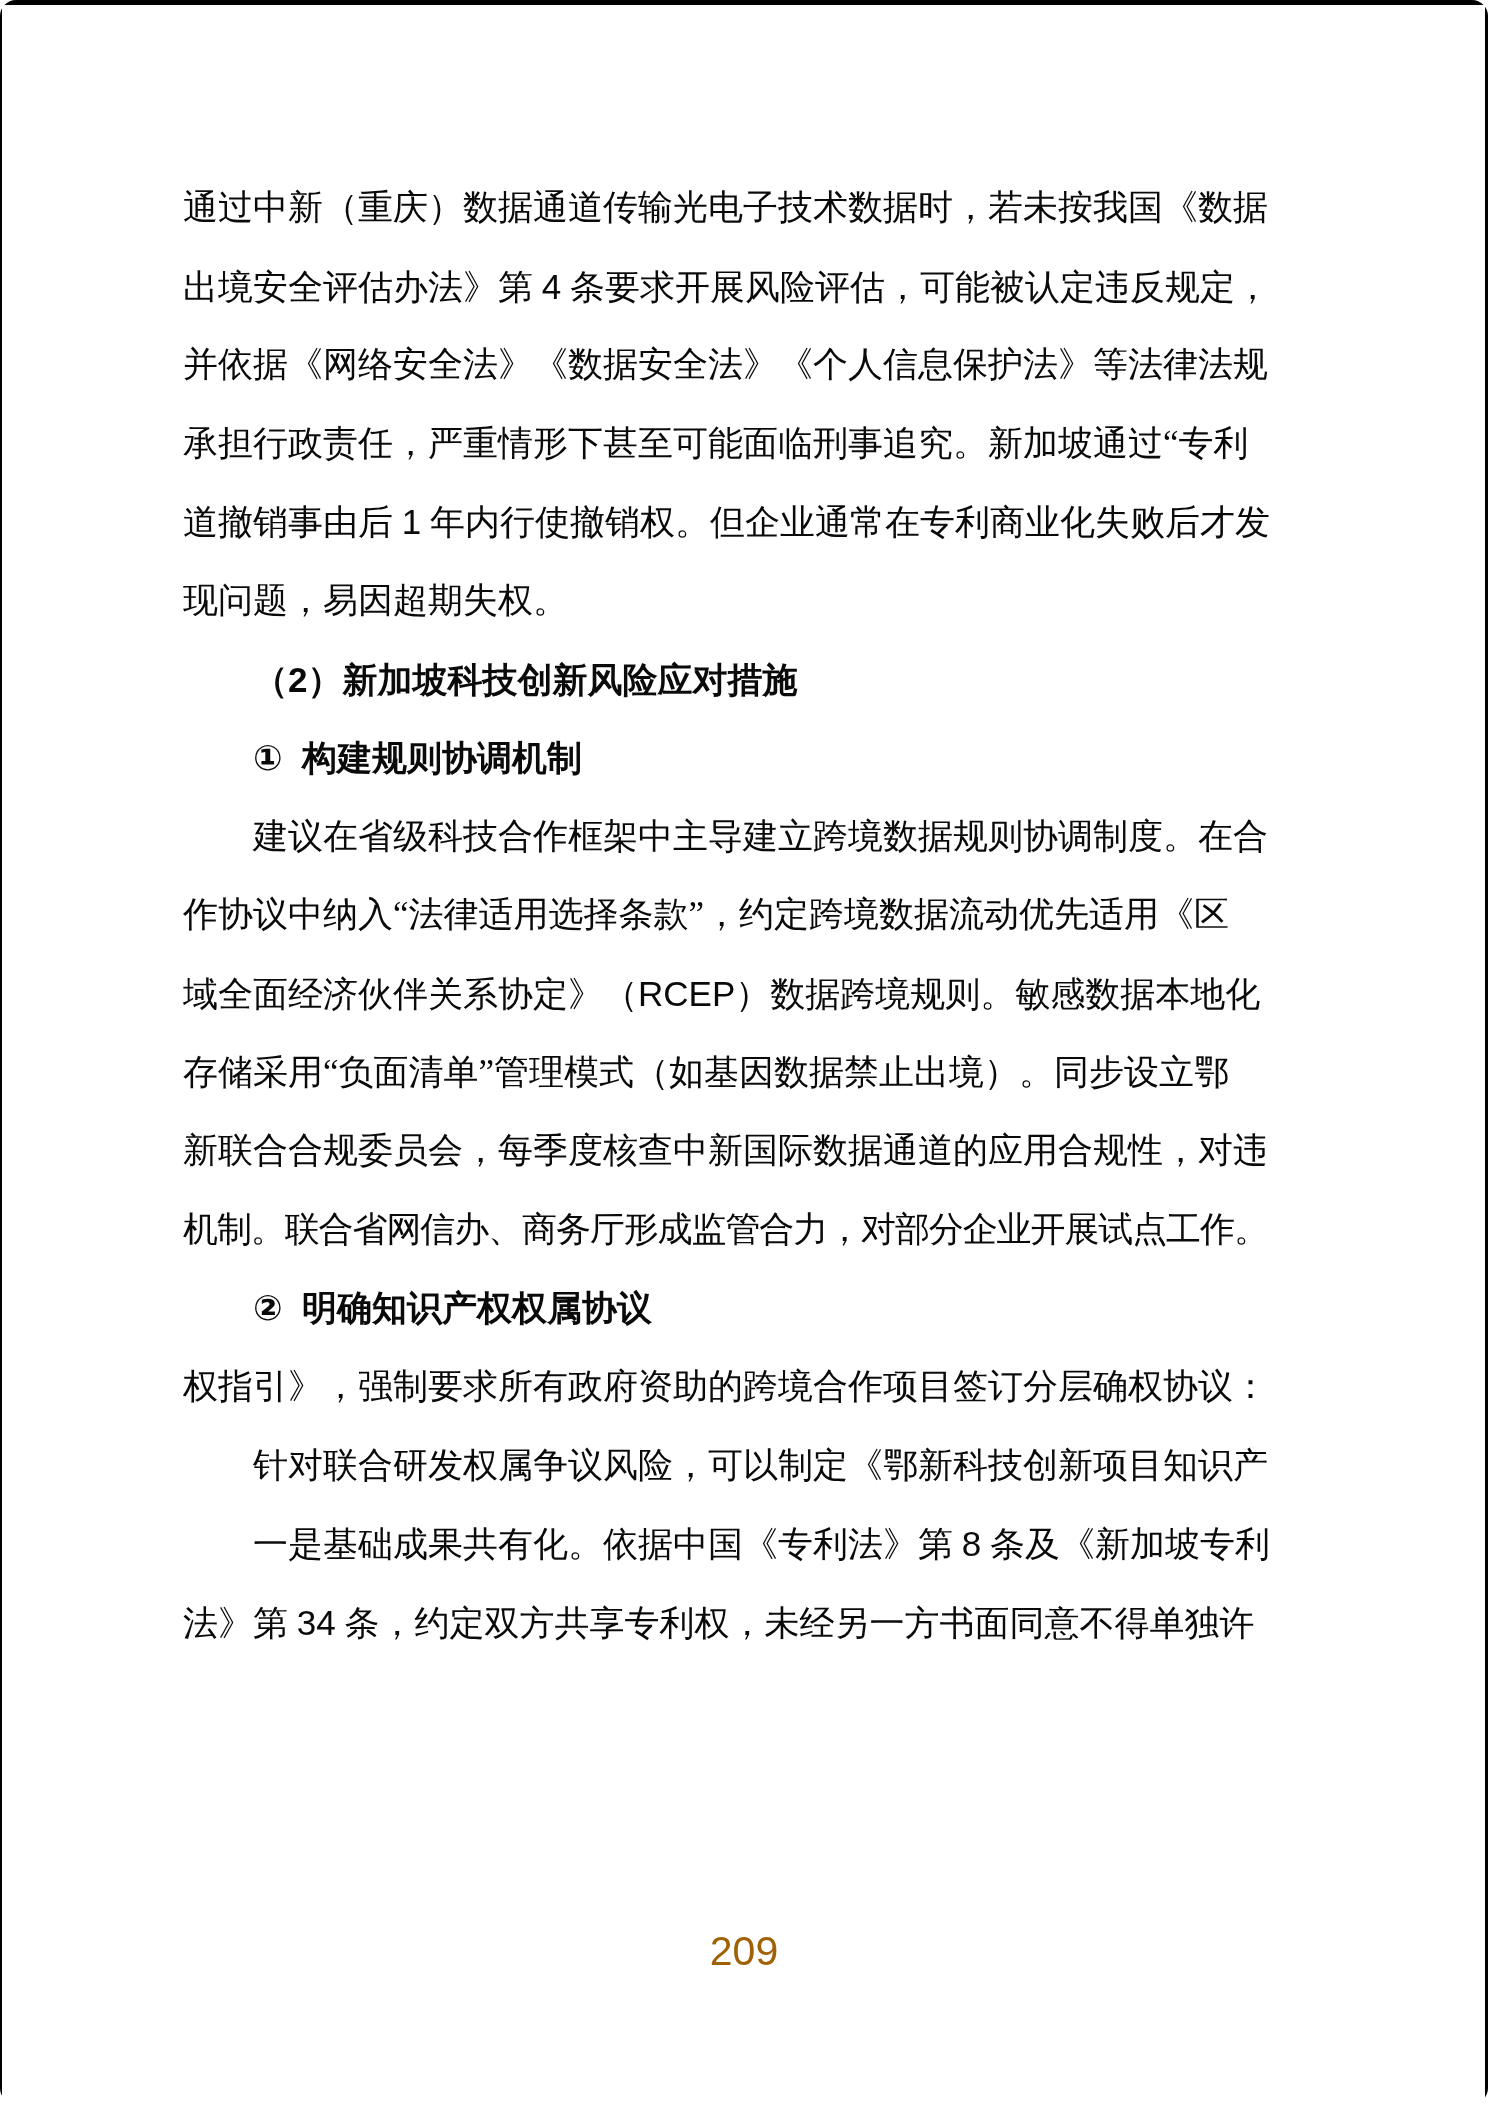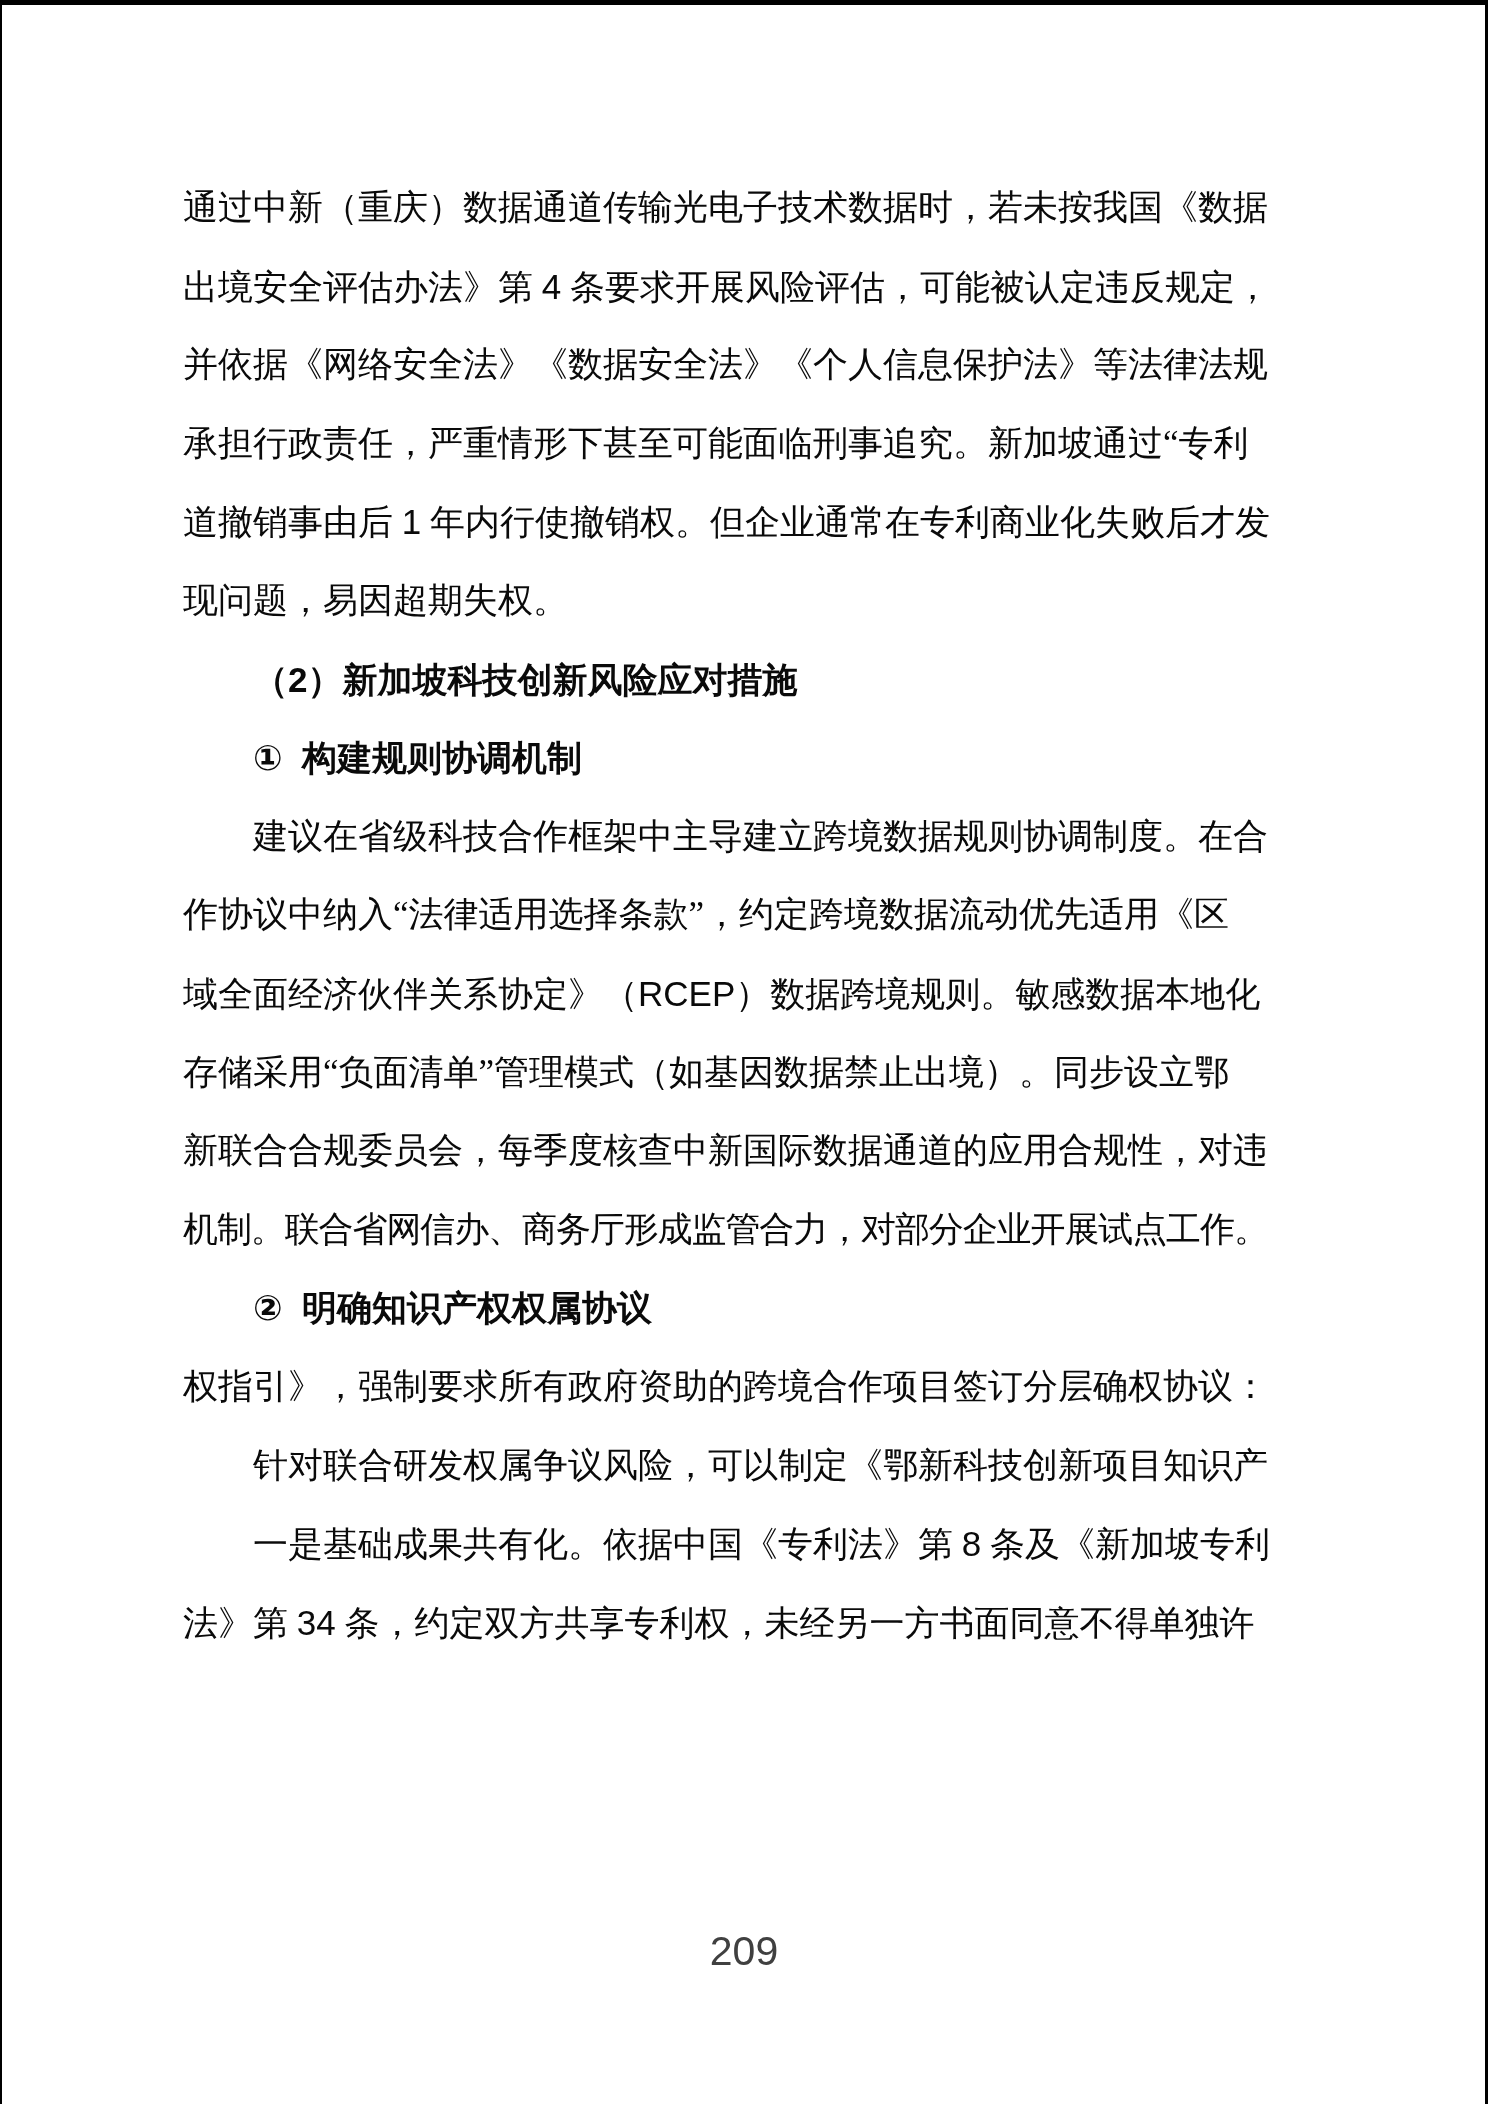--- a/index.html
+++ b/index.html
@@ -4,20 +4,21 @@
 <style>
   html,body{margin:0;padding:0;}
   .page{
     position:relative;
     width:1488px;
     height:2104px;
     background:#ffffff;
     overflow:hidden;
     font-family:"Liberation Serif","DejaVu Serif",serif;
     color:#0a0a0a;
+    border-radius:16px;
   }
   
   .edge-top{position:absolute;left:0;top:0;width:1488px;height:5px;background:#000;}
   .edge-left{position:absolute;left:0;top:0;width:2px;height:2104px;background:#000;}
   .edge-right{position:absolute;right:0;top:0;width:3px;height:2104px;background:#000;}
 
   .text-block{
     position:absolute;
     left:183px;
     top:169px;
@@ -41,21 +42,21 @@
   }
   .tight{letter-spacing:-1.1px;}
   .page-number{
     position:absolute;
     left:0;
     top:1928px;
     width:100%;
     text-align:center;
     font-size:41px;
     font-family:"Liberation Sans","DejaVu Sans",sans-serif;
-    color:#404040;
+    color:#a16207;
   }
 </style>
 </head>
 <body>
 
 <div class="page">
   <div class="edge-top"></div>
   <div class="edge-left"></div>
   <div class="edge-right"></div>
 

